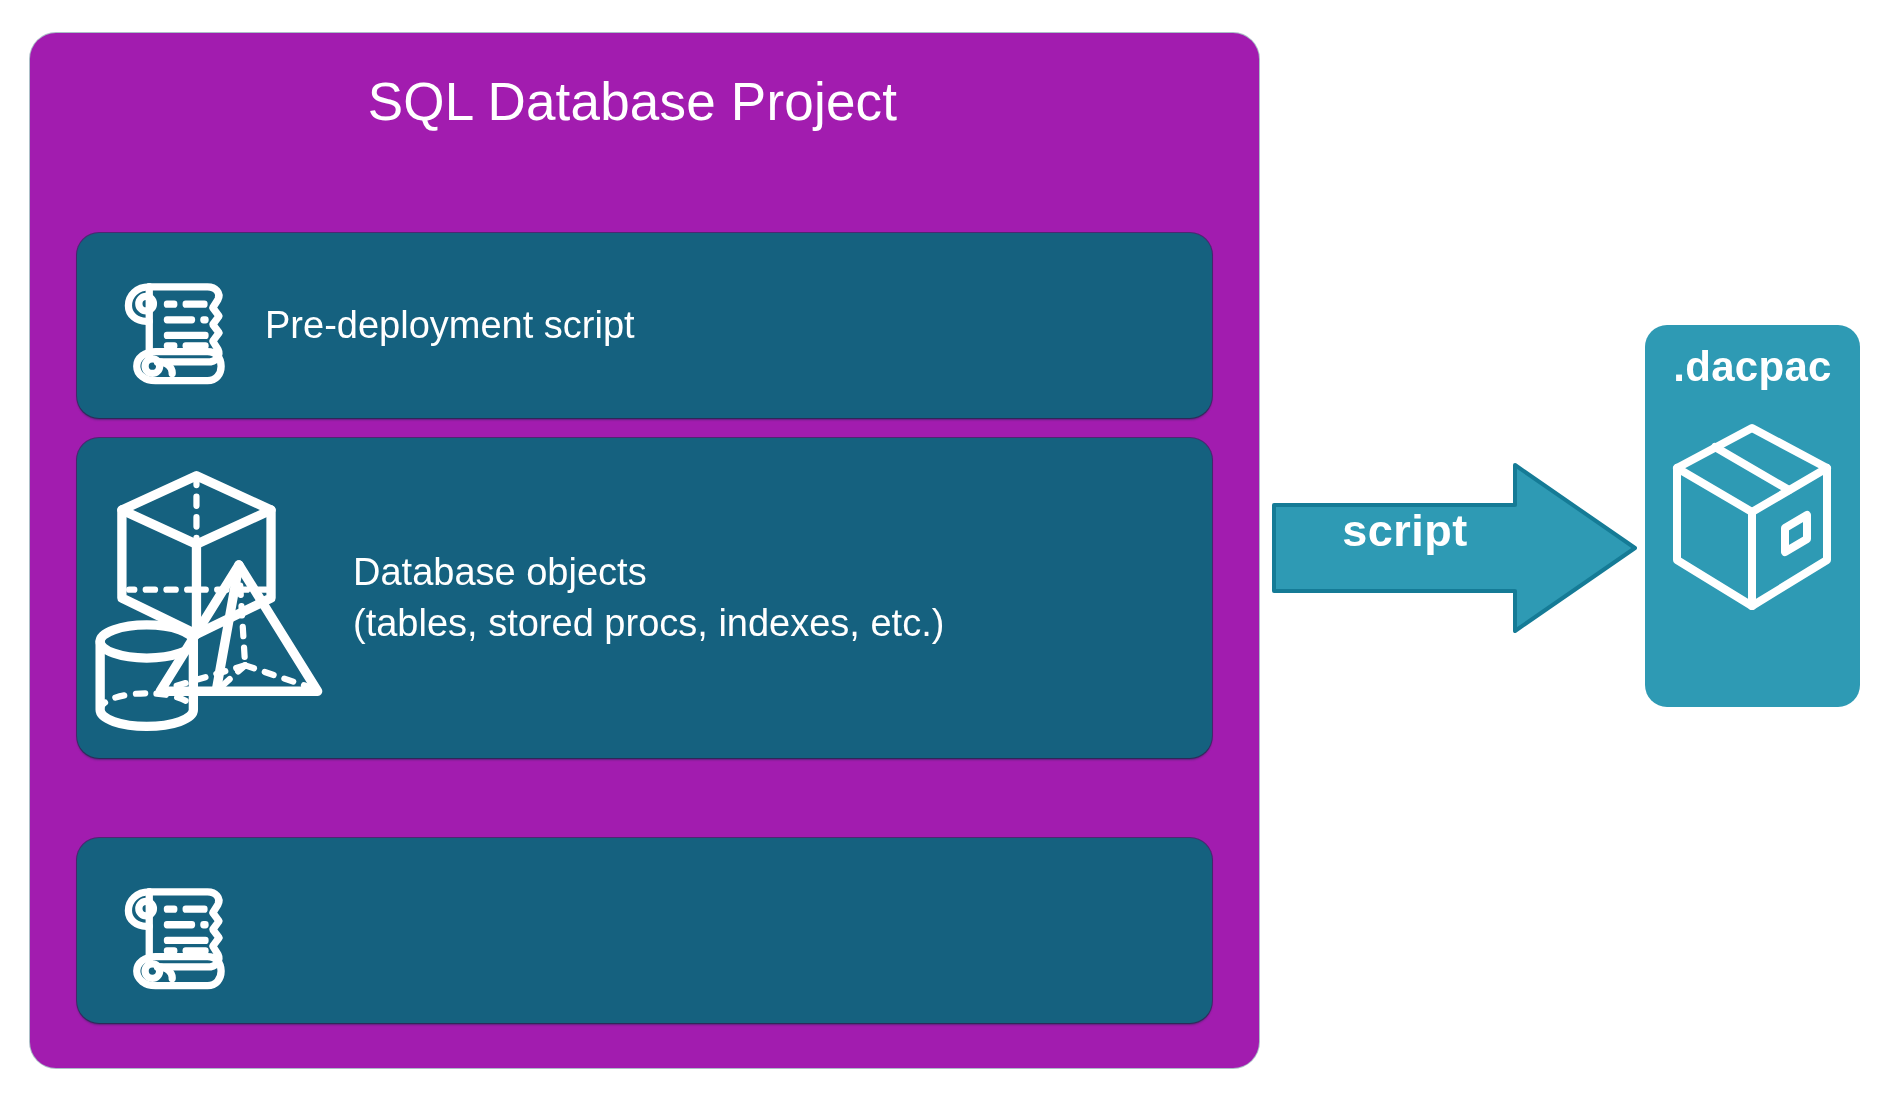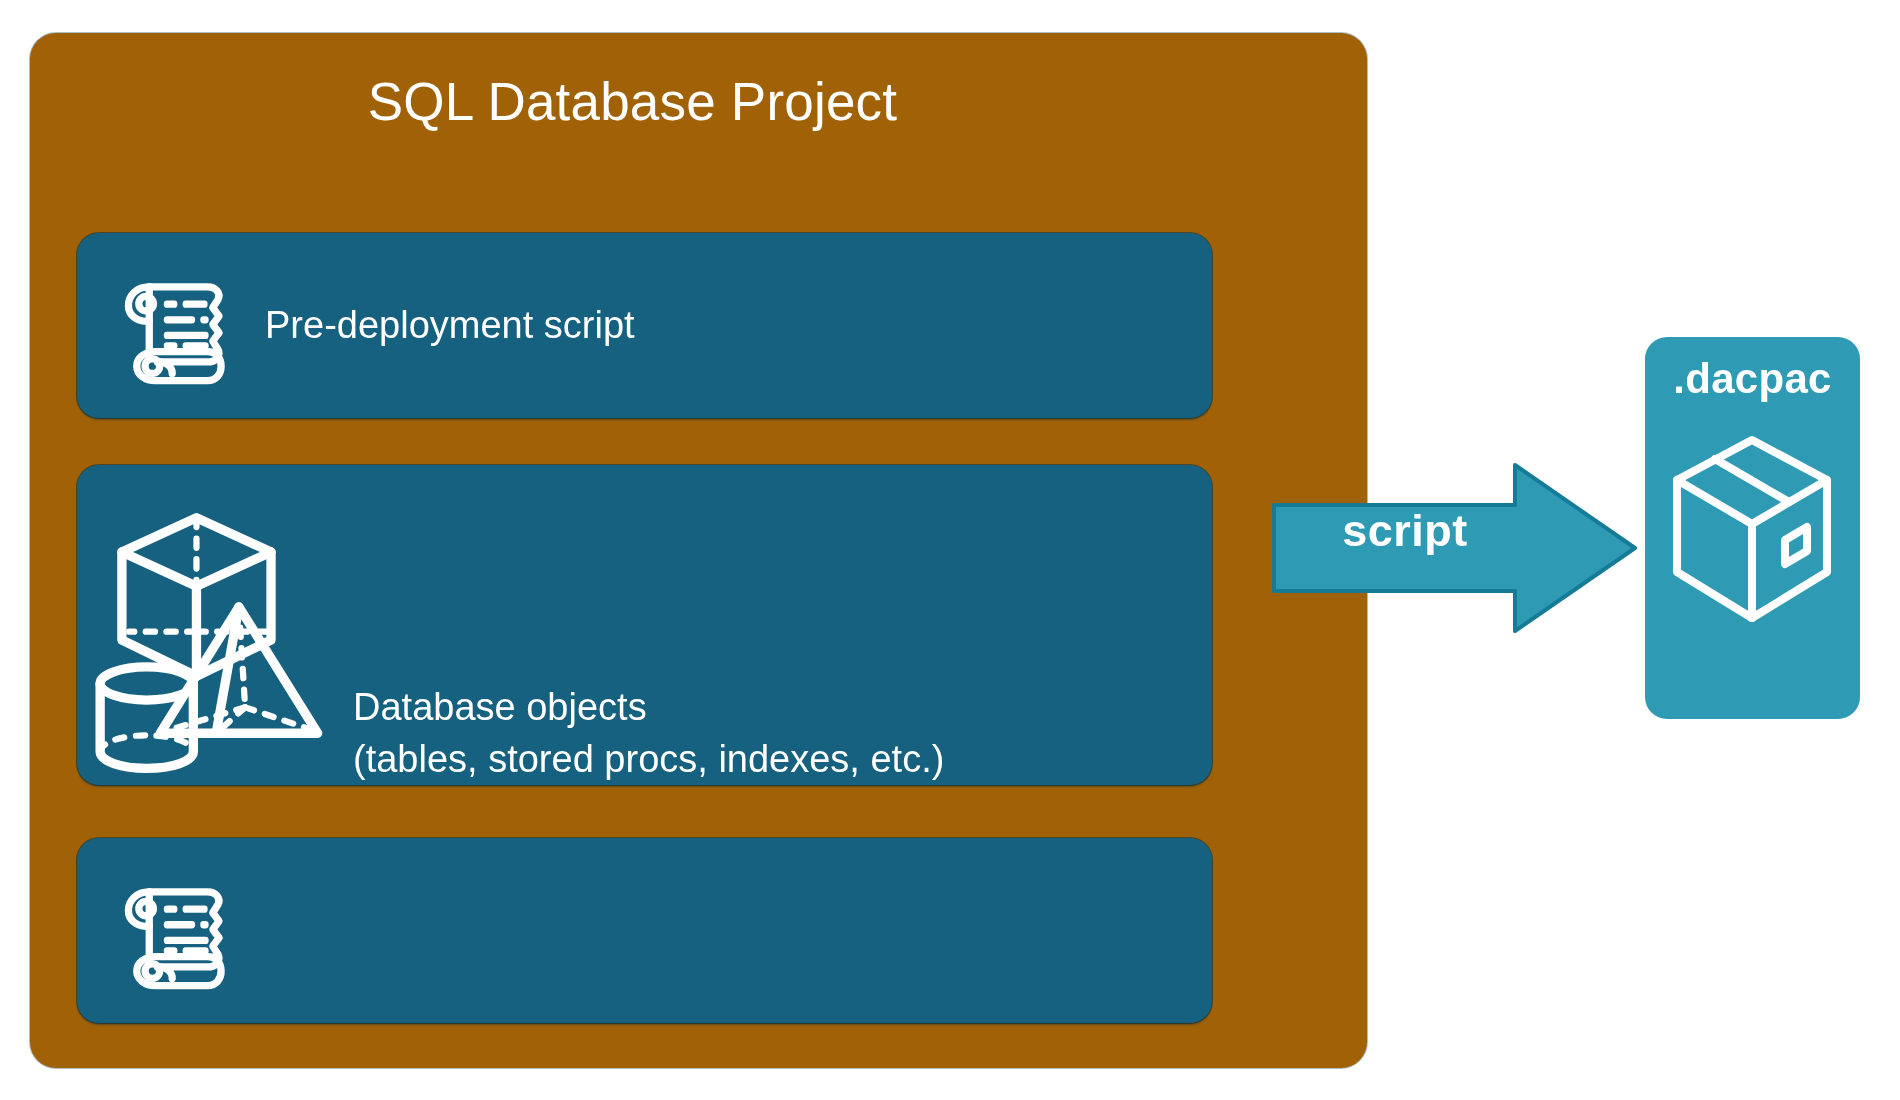--- a/index.html
+++ b/index.html
@@ -1,39 +1,39 @@
 <!DOCTYPE html>
 <html><head>
 <meta charset="utf-8">
 <style>
   html,body{margin:0;padding:0;background:#ffffff;}
   body{width:1900px;height:1100px;font-family:"Liberation Sans",sans-serif;overflow:hidden;}
   .stage{position:relative;width:1900px;height:1100px;background:#ffffff;}
 
   
   .project-card{
-    position:absolute;left:30px;top:33px;width:1337px;height:1035px;
-    background:#a16207;border-radius:26px;
+    position:absolute;left:30px;top:33px;width:1229px;height:1035px;
+    background:#a21caf;border-radius:26px;
     box-shadow:0 0 0 1px rgba(13,72,95,.35);
   }
   .project-title{
     position:absolute;left:0;top:38px;width:1205px;text-align:center;
     color:#ffffff;font-size:53px;font-weight:400;letter-spacing:.2px;
     font-family:"Liberation Sans",sans-serif;
   }
 
   
   .row{
     position:absolute;left:47px;width:1135px;
     background:#15617f;border-radius:22px;
     box-shadow:0 2px 2px rgba(8,44,58,.45), 0 0 0 1px rgba(9,48,64,.55);
     display:flex;align-items:center;
   }
   .row-pre  {top:200px;height:185px;}
-  .row-objs {top:432px;height:320px;align-items:flex-end;}
+  .row-objs {top:405px;height:320px;}
   .row-post {top:805px;height:185px;}
 
   .row-icon{flex:0 0 auto;display:flex;align-items:center;justify-content:center;}
   .row-icon-pre,.row-icon-post{width:170px;height:150px;margin-left:18px;}
   .row-icon-objs{width:250px;height:290px;margin-left:10px;}
 
   .row-label{
     color:#ffffff;font-size:37px;line-height:1.35;font-weight:400;
     font-family:"Liberation Sans",sans-serif;white-space:pre-line;
   }
@@ -43,21 +43,21 @@
   
   .build-arrow{position:absolute;left:1272px;top:463px;width:365px;height:170px;}
   .build-text{
     position:absolute;left:1310px;top:505px;width:190px;text-align:center;
     color:#ffffff;font-size:45px;font-weight:bold;letter-spacing:.5px;
     font-family:"Liberation Sans",sans-serif;
   }
 
   
   .dacpac-card{
-    position:absolute;left:1645px;top:337px;width:215px;height:382px;
+    position:absolute;left:1645px;top:325px;width:215px;height:382px;
     background:#2e9ab4;border-radius:22px;
   }
   .dacpac-title{
     position:absolute;left:0;top:18px;width:215px;text-align:center;
     color:#ffffff;font-size:42px;font-weight:bold;letter-spacing:.3px;
     font-family:"Liberation Sans",sans-serif;
   }
   .dacpac-icon{position:absolute;left:22px;top:95px;width:172px;height:200px;}
   svg{display:block;overflow:visible;}
 </style>

